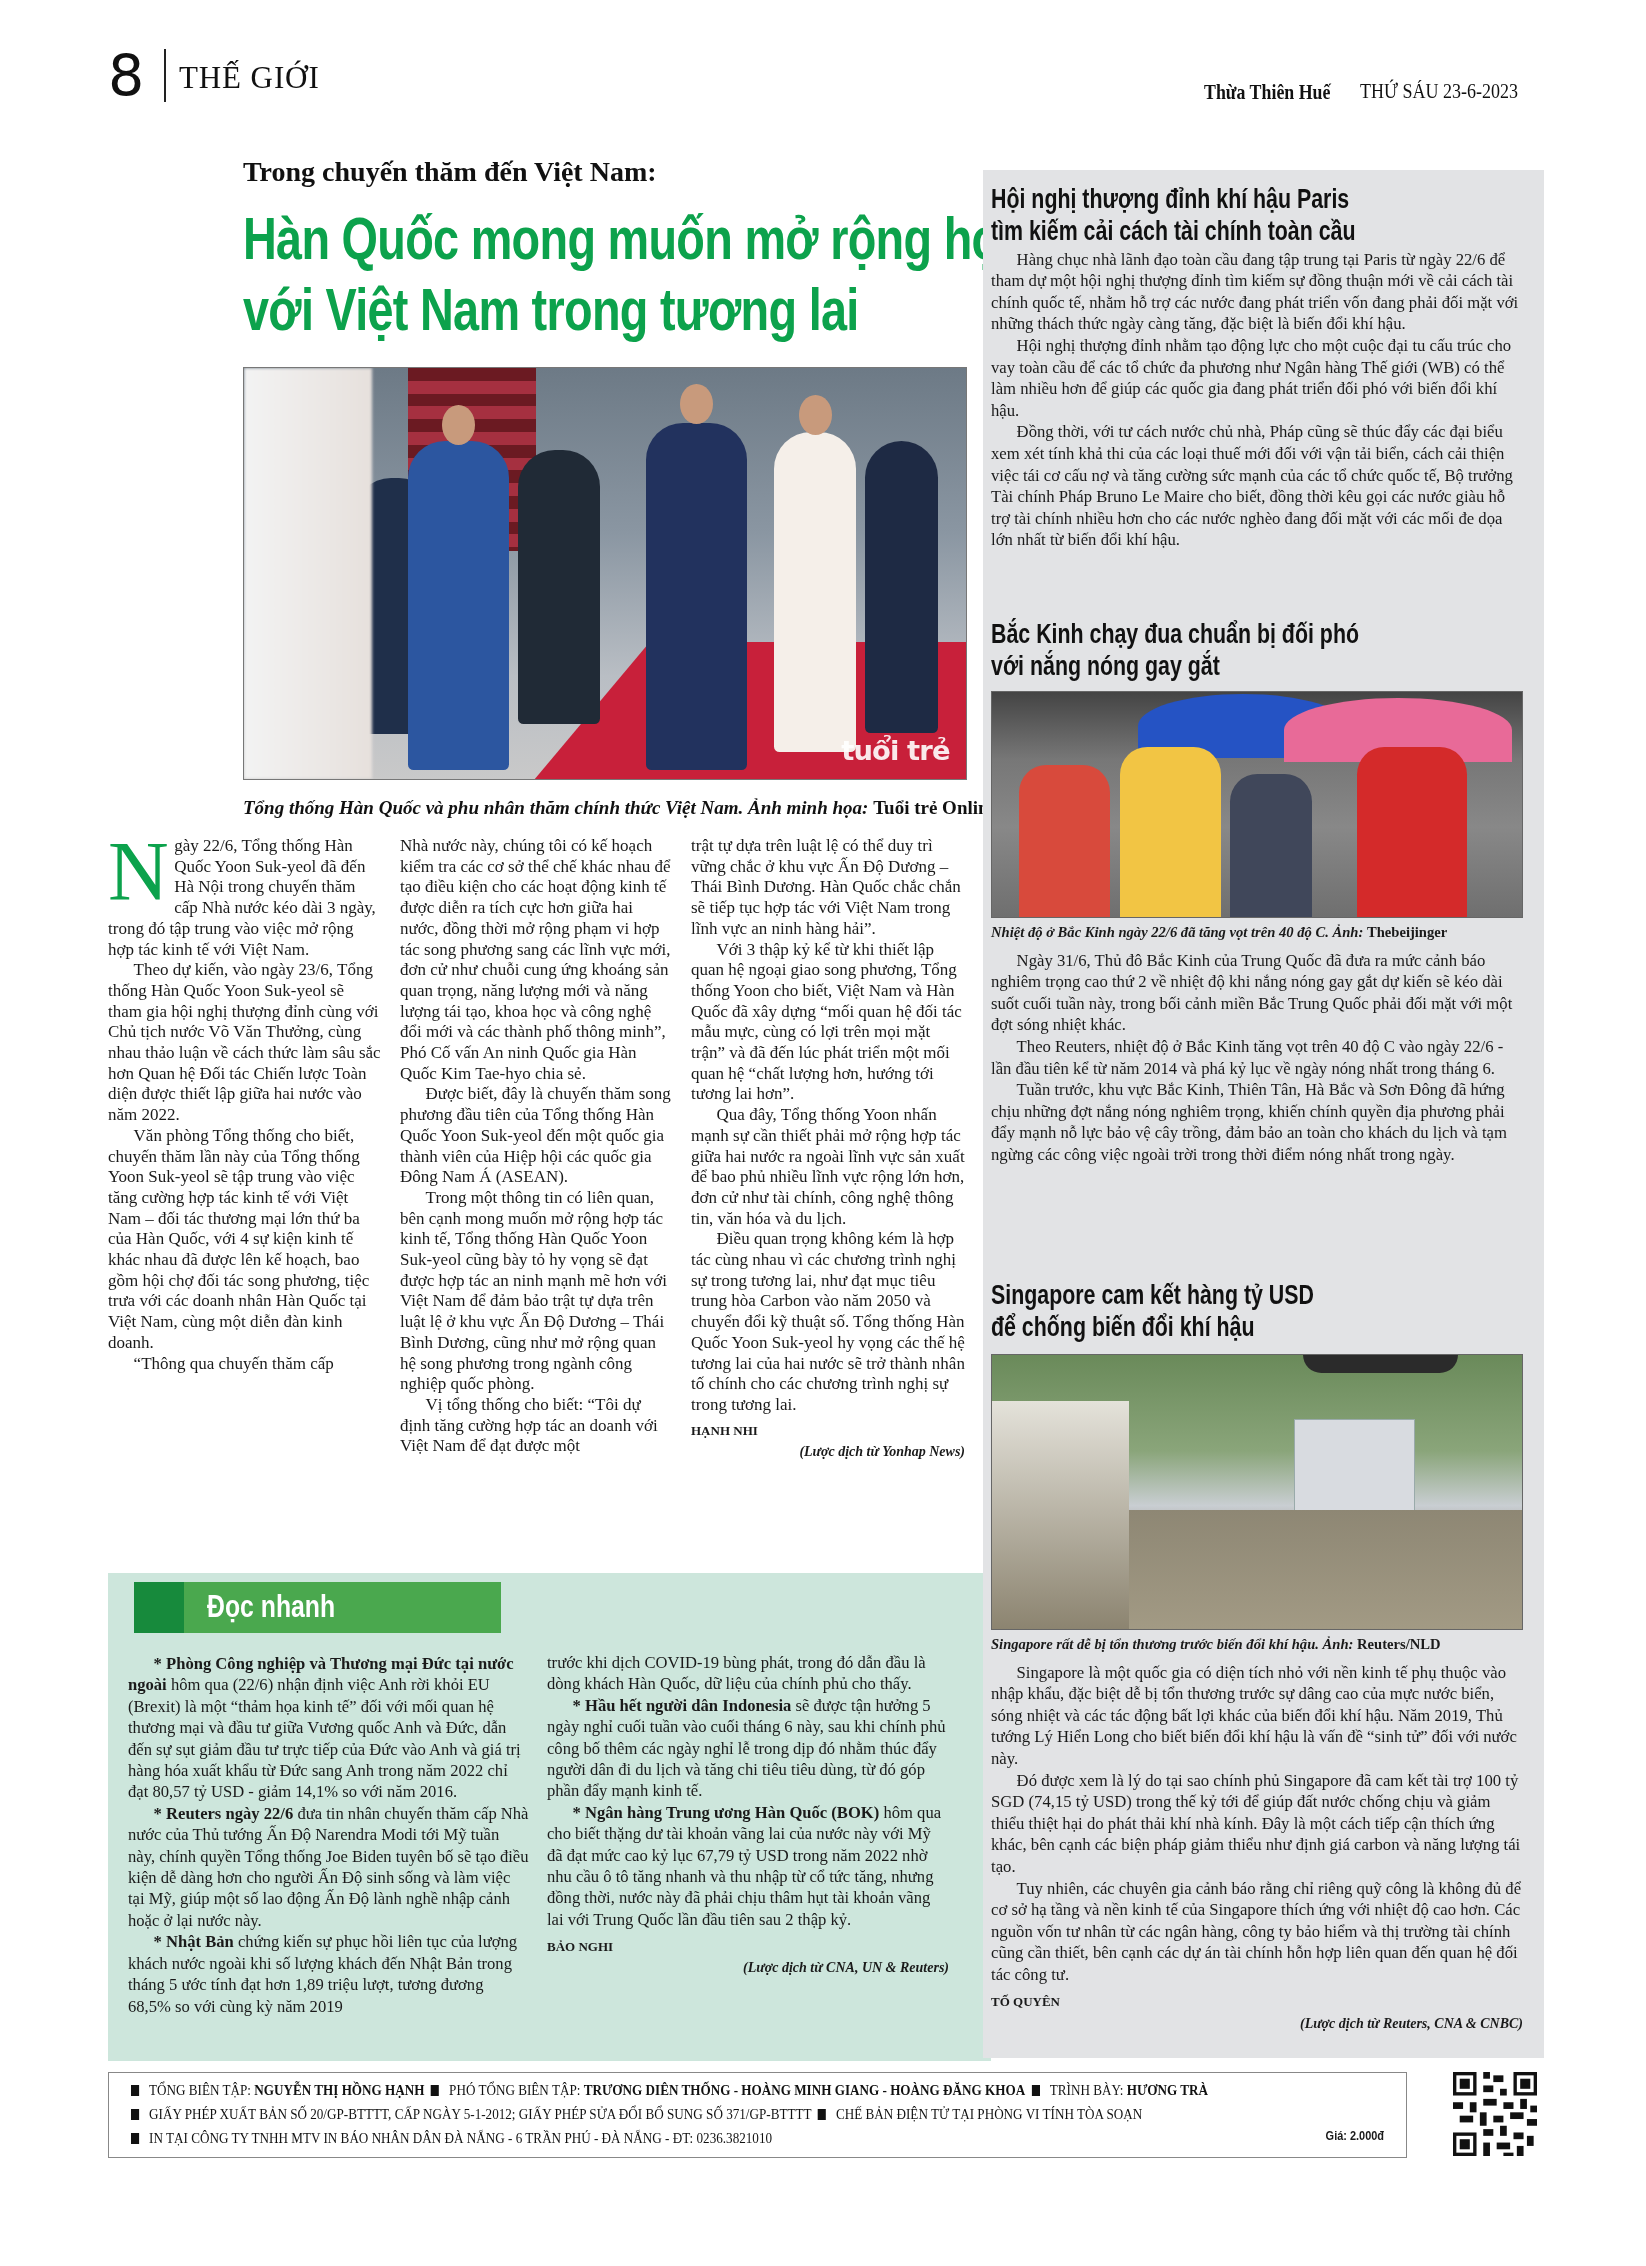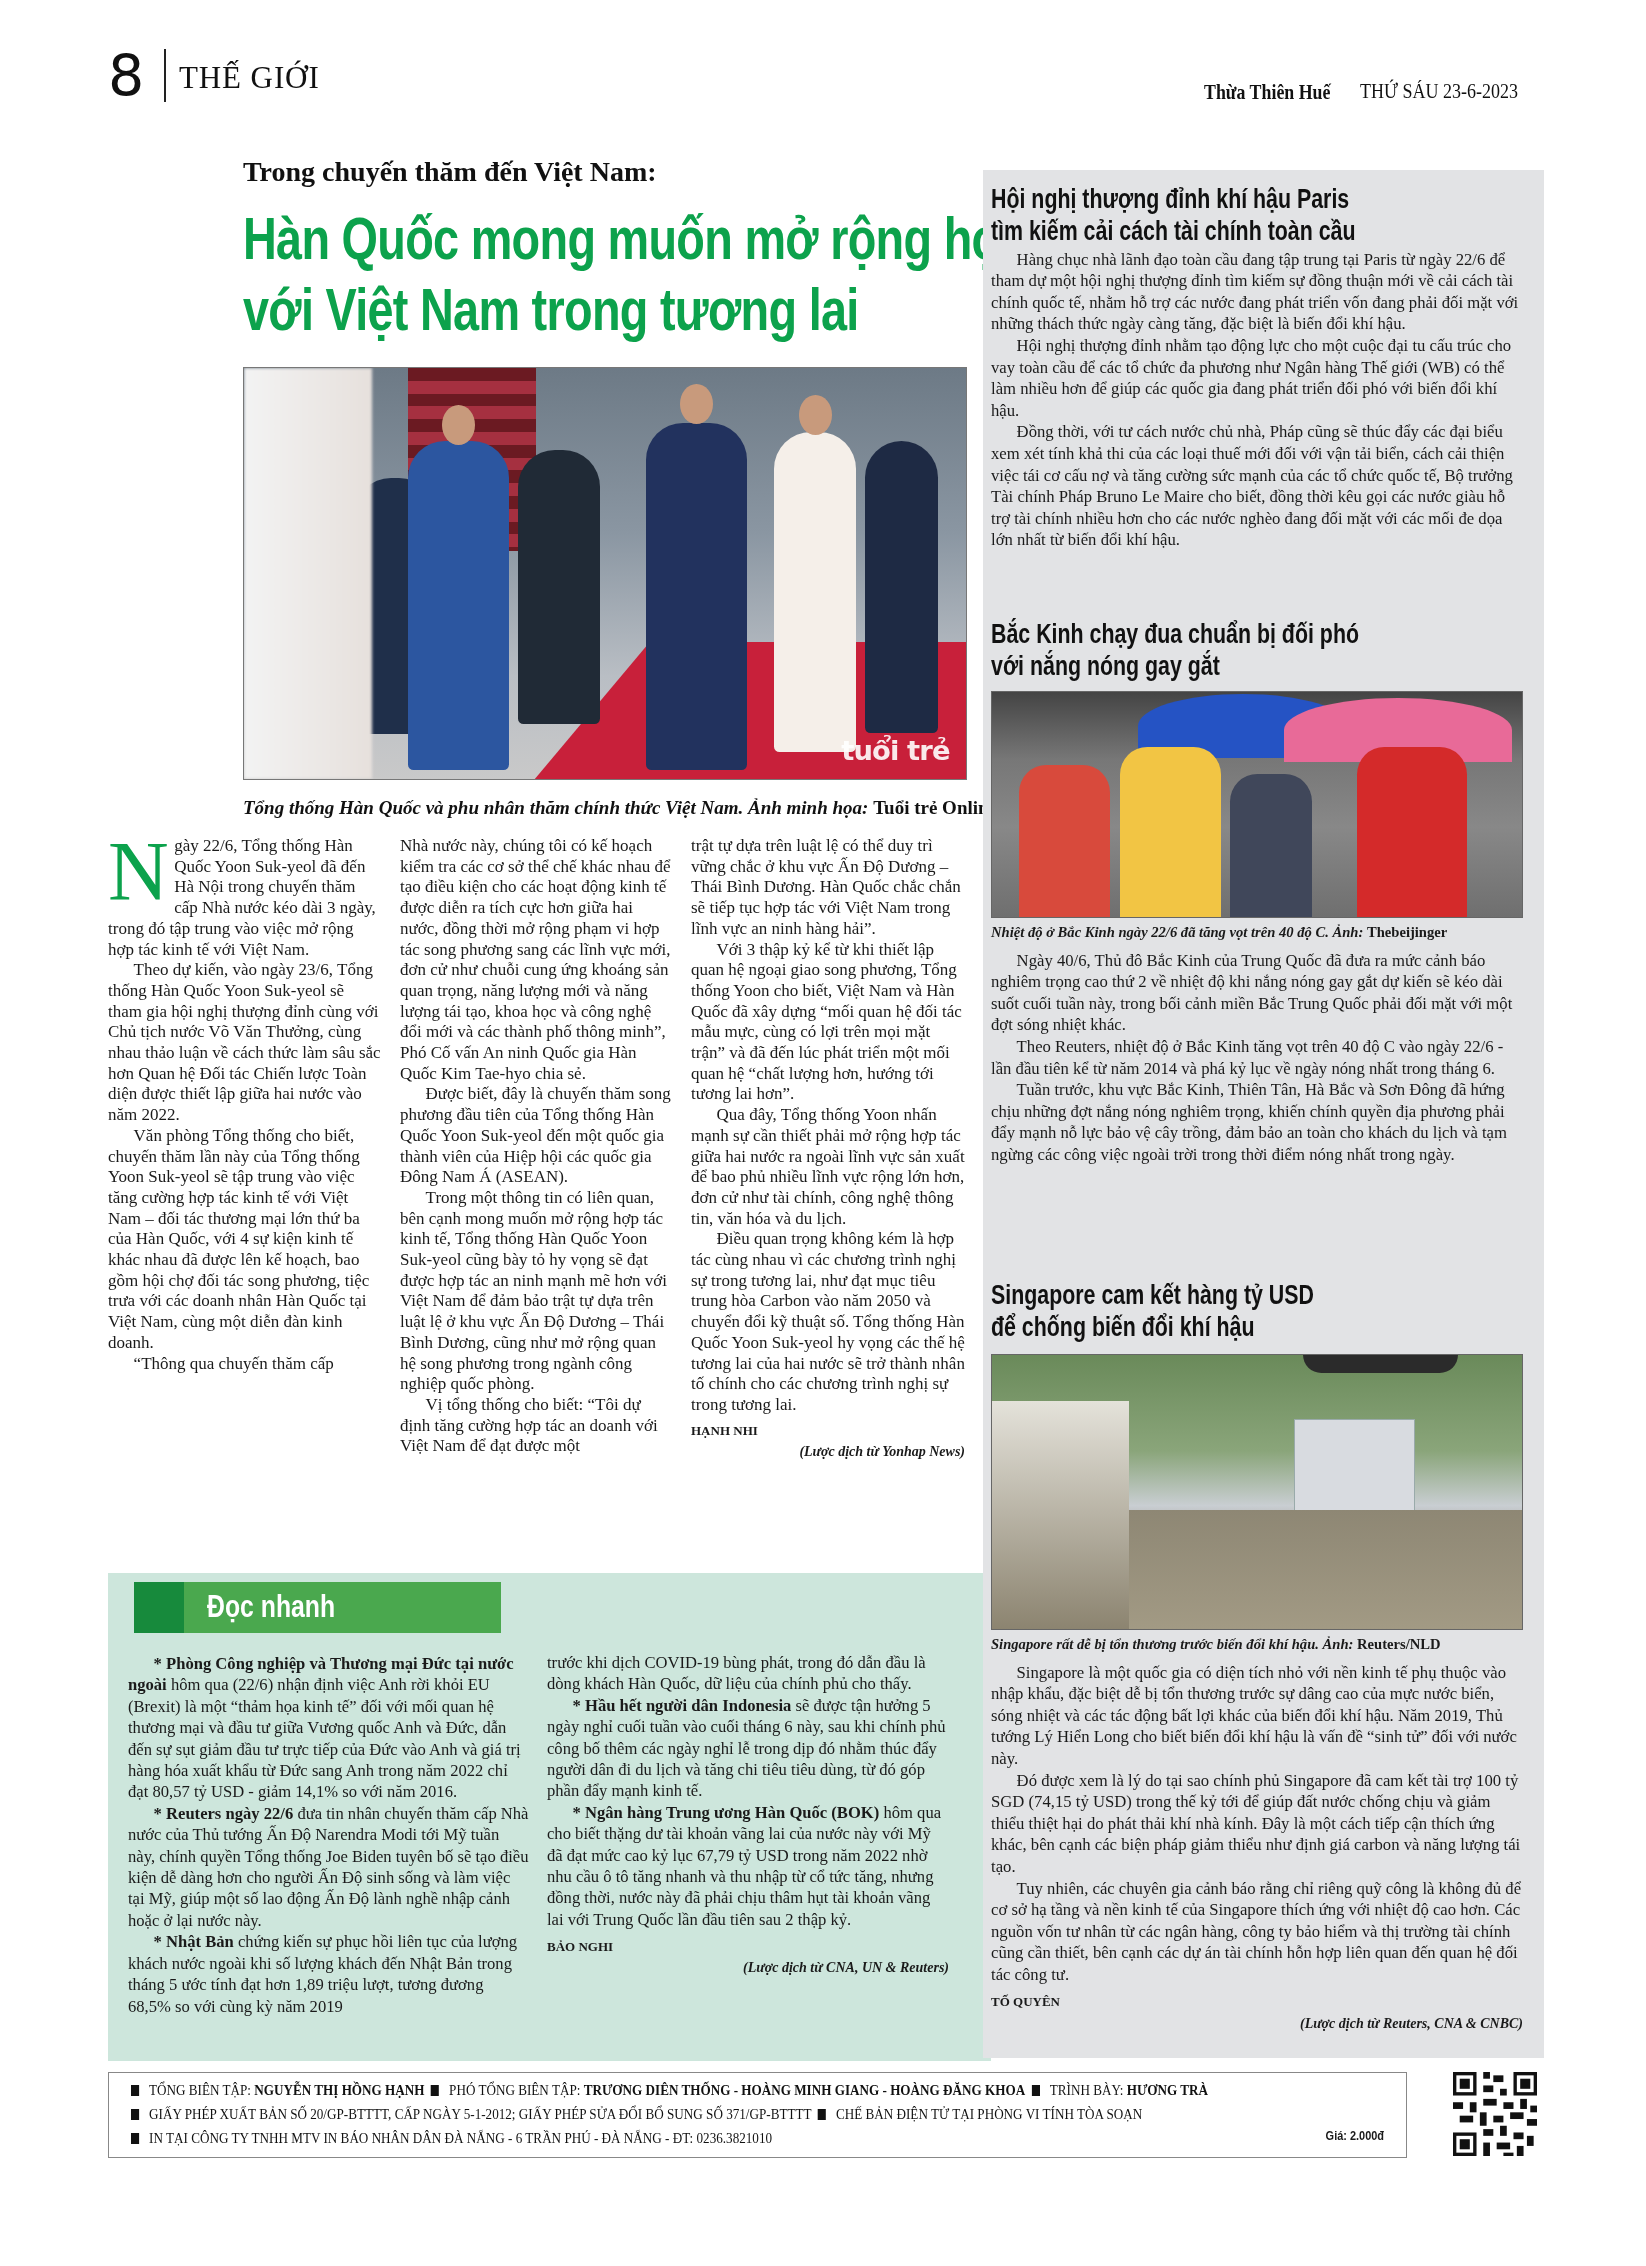--- a/index.html
+++ b/index.html
@@ -184,21 +184,21 @@
     <div class="sb-photo beijing-photo" style="margin-top:9.1px">
       <div class="umb umb1"></div>
       <div class="umb umb2"></div>
       <div class="fig f1"></div>
       <div class="fig f2"></div>
       <div class="fig f4"></div>
       <div class="fig f3"></div>
     </div>
     <div class="sb-caption"><span>Nhiệt độ ở Bắc Kinh ngày 22/6 đã tăng vọt trên 40 độ C. Ảnh:</span> <b>Thebeijinger</b></div>
     <div class="sb-body">
-      <p>Ngày 40/6, Thủ đô Bắc Kinh của Trung Quốc đã đưa ra mức cảnh báo nghiêm trọng cao thứ 2 về nhiệt độ khi nắng nóng gay gắt dự kiến sẽ kéo dài suốt cuối tuần này, trong bối cảnh miền Bắc Trung Quốc phải đối mặt với một đợt sóng nhiệt khác.</p>
+      <p>Ngày 31/6, Thủ đô Bắc Kinh của Trung Quốc đã đưa ra mức cảnh báo nghiêm trọng cao thứ 2 về nhiệt độ khi nắng nóng gay gắt dự kiến sẽ kéo dài suốt cuối tuần này, trong bối cảnh miền Bắc Trung Quốc phải đối mặt với một đợt sóng nhiệt khác.</p>
       <p>Theo Reuters, nhiệt độ ở Bắc Kinh tăng vọt trên 40 độ C vào ngày 22/6 - lần đầu tiên kể từ năm 2014 và phá kỷ lục về ngày nóng nhất trong tháng 6.</p>
       <p>Tuần trước, khu vực Bắc Kinh, Thiên Tân, Hà Bắc và Sơn Đông đã hứng chịu những đợt nắng nóng nghiêm trọng, khiến chính quyền địa phương phải đẩy mạnh nỗ lực bảo vệ cây trồng, đảm bảo an toàn cho khách du lịch và tạm ngừng các công việc ngoài trời trong thời điểm nóng nhất trong ngày.</p>
     </div>
   </div>
 
   <div class="sb-inner" style="top:1109px">
     <div class="sb-head">
       <div>Singapore cam kết hàng tỷ USD</div>
       <div>để chống biến đổi khí hậu</div>
     </div>

